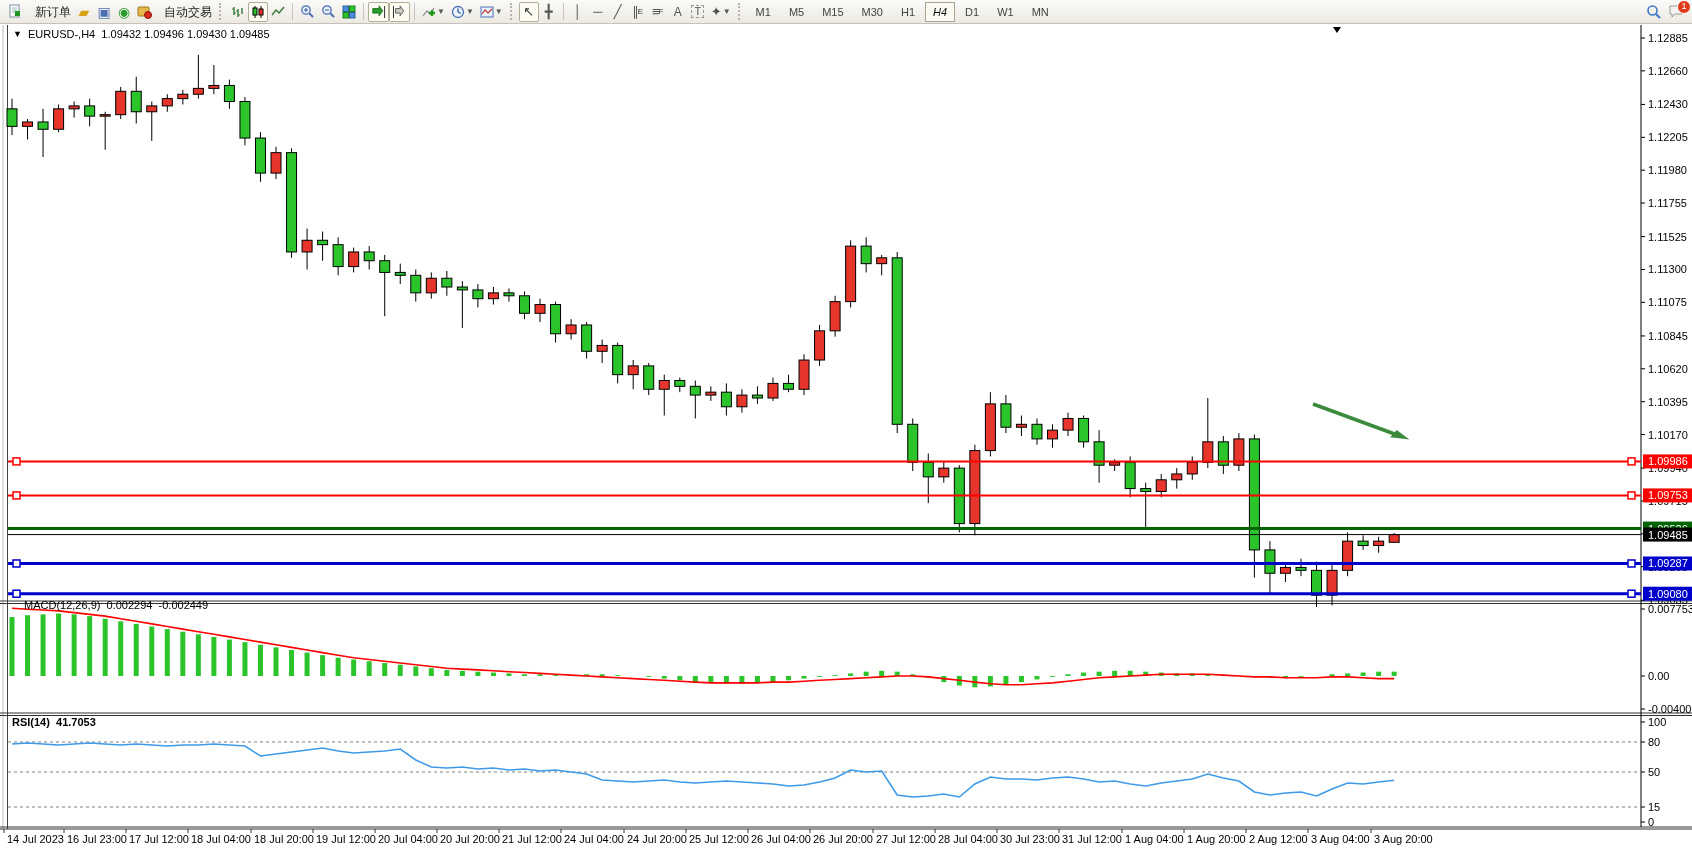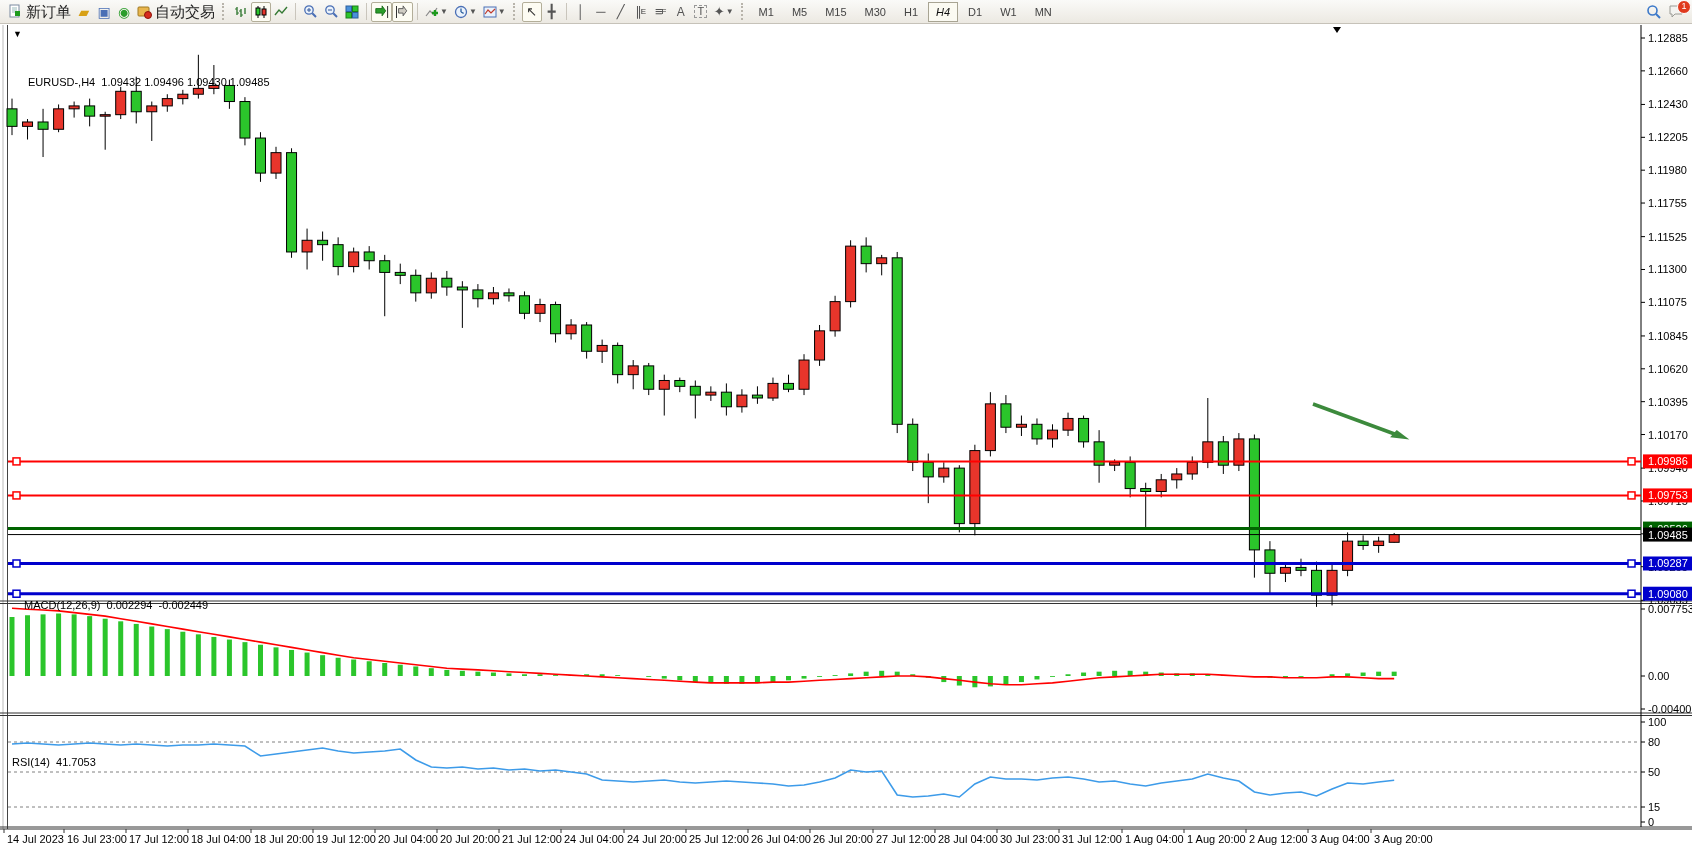--- a/index.html
+++ b/index.html
@@ -6,21 +6,21 @@
     font-family:"Liberation Sans",sans-serif;-webkit-font-smoothing:antialiased;}
   #root{position:relative;width:1692px;height:852px;}
   
   #toolbar{position:absolute;top:0;left:0;width:1692px;height:24px;box-sizing:border-box;
     background:linear-gradient(#fafaf8,#ecE9e2);border-bottom:1px solid #c6c2b9;
     display:flex;align-items:center;padding:0 5px;font-size:12px;color:#333;}
   .tbi{display:inline-flex;align-items:center;justify-content:center;min-width:20px;height:20px;
     padding:0 2px;border:1px solid transparent;border-radius:2px;font-size:13px;line-height:1;
     box-sizing:border-box;cursor:default;user-select:none;}
   .tbi.pressed{background:#fdfcf3;border-color:#b3ae99;}
-  .tbi .lbl{font-size:15px;margin-left:3px;color:#222;}
+  .tbi .lbl{font-size:12px;margin-left:12px;color:#222;}
   .grp-sep{width:1px;height:17px;background:#c9c5bc;margin:0 4px;flex:none;}
   .drag{width:3px;height:17px;border-left:2px dotted #b8b4ab;margin:0 4px;flex:none;}
   .caret{font-size:8px;color:#555;margin-left:1px;}
   .tf{padding:0 7px;height:18px;display:inline-flex;align-items:center;font-size:11px;color:#444;
     border:1px solid transparent;margin:4px 1px;}
   .tf.active{border:1px solid #a8a493;background:#fbfaf2;color:#111;font-style:italic;}
   .spacer{flex:1;}
   .sub{font-size:8px;vertical-align:sub;margin-left:-1px;}
   .badge{position:absolute;top:-3px;right:-5px;background:#e03a1e;color:#fff;border-radius:50%;
     width:12px;height:12px;font-size:9px;display:flex;align-items:center;justify-content:center;border:1px solid #fff;}
@@ -660,26 +660,26 @@
         <line x1="1246" y1="829" x2="1246" y2="833" stroke="#333"></line>
         <text x="1249" y="843" font-size="11" fill="#000">2 Aug 12:00</text>
         <line x1="1308" y1="829" x2="1308" y2="833" stroke="#333"></line>
         <text x="1311" y="843" font-size="11" fill="#000">3 Aug 04:00</text>
         <line x1="1371" y1="829" x2="1371" y2="833" stroke="#333"></line>
         <text x="1374" y="843" font-size="11" fill="#000">3 Aug 20:00</text>
       </g>
     </svg>
 
   <div class="ovl" style="left:13px;top:29px;font-size:9px;color:#000;">▼</div>
-  <div class="ovl" style="left:28px;top:28px;margin-top:48px;">
+  <div class="ovl" style="left:28px;top:28px;">
     <span>EURUSD-,H4</span>&nbsp;
     <span>1.09432 1.09496 1.09430 1.09485</span>
   </div>
   <div class="ovl" style="left:24px;top:599px;">
     <span>MACD(12,26,9)</span>&nbsp;
     <span>0.002294</span>&nbsp;
     <span>-0.002449</span>
   </div>
-  <div class="ovl" style="left:12px;top:756px;">
+  <div class="ovl" style="left:12px;top:716px;font-weight:bold;">
     <span>RSI(14)</span>&nbsp;
     <span>41.7053</span>
   </div>
 </div>
 
 </body></html>

